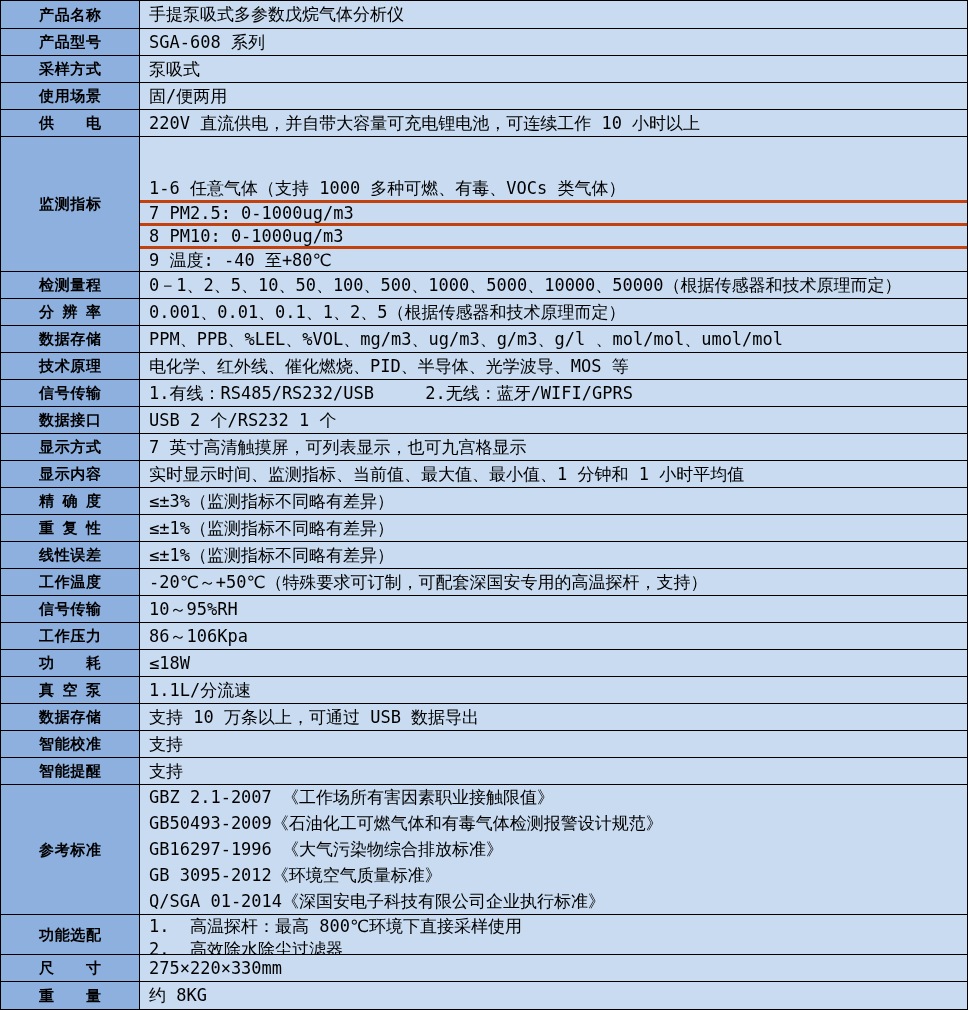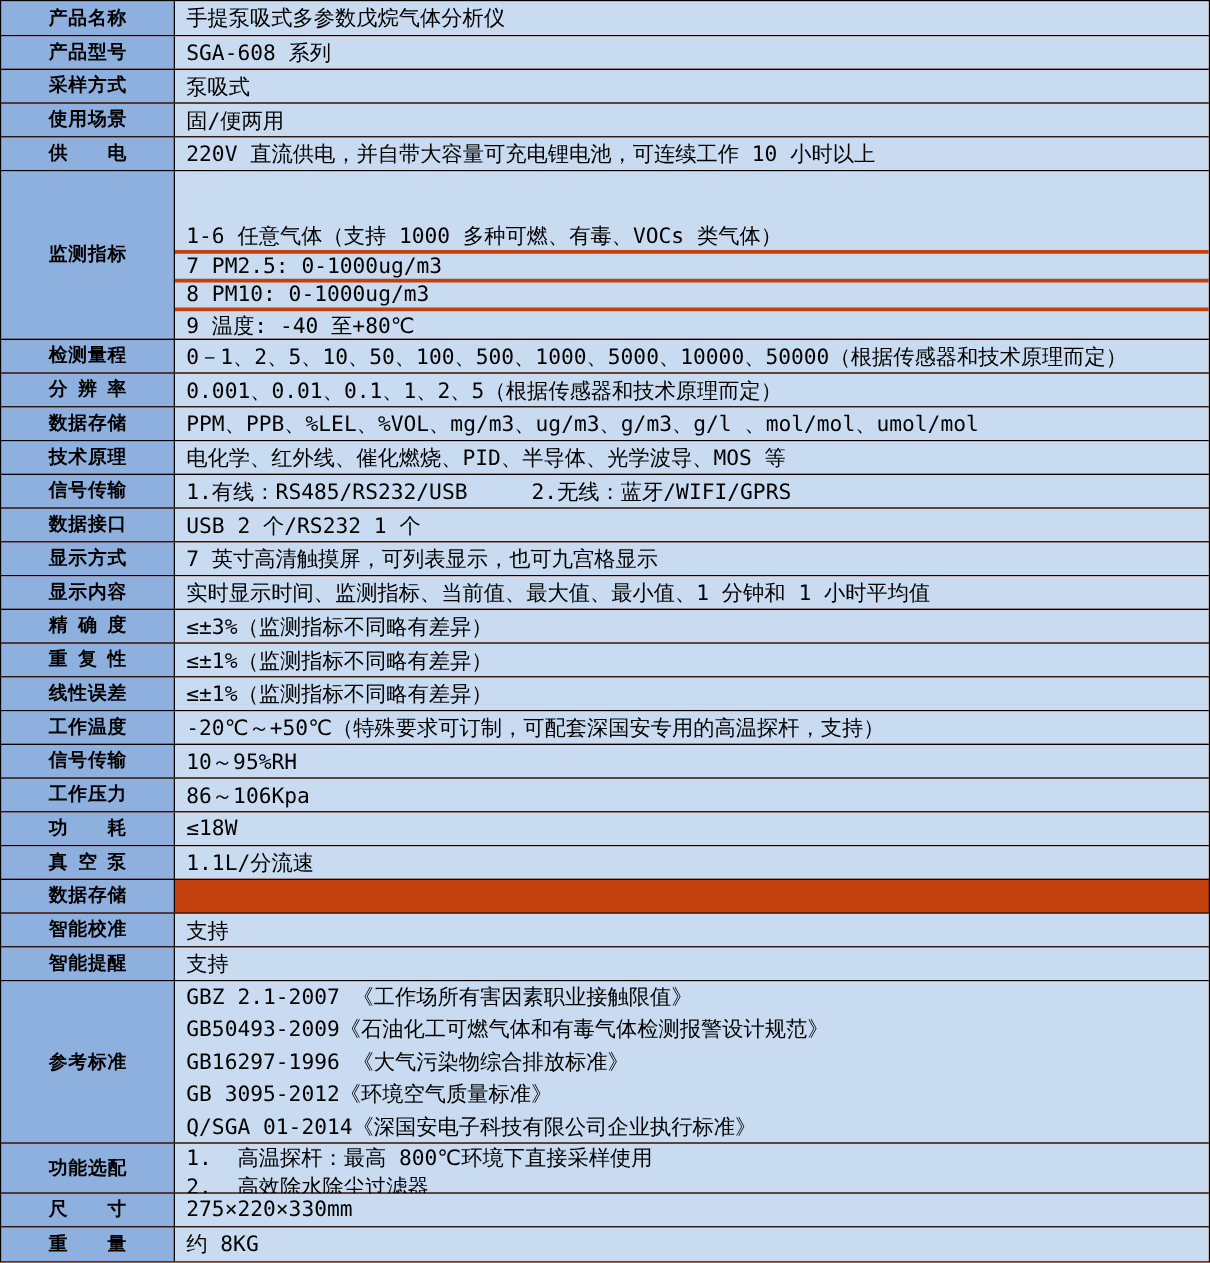--- a/index.html
+++ b/index.html
@@ -239,20 +239,23 @@
       </div>
     <div class="value-area">
         <div class="vline">1.1L/分流速</div>
       </div>
   </div>
 
   <div class="row" style="height:27px">
     <div class="label-cell">
         <span class="lab">数据存储</span>
       </div>
+    <div class="value-area">
+        <div class="vline">支持 10 万条以上，可通过 USB 数据导出</div>
+      </div>
   </div>
 
   <div class="row" style="height:27px">
     <div class="label-cell">
         <span class="lab">智能校准</span>
       </div>
     <div class="value-area">
         <div class="vline">支持</div>
       </div>
   </div>

